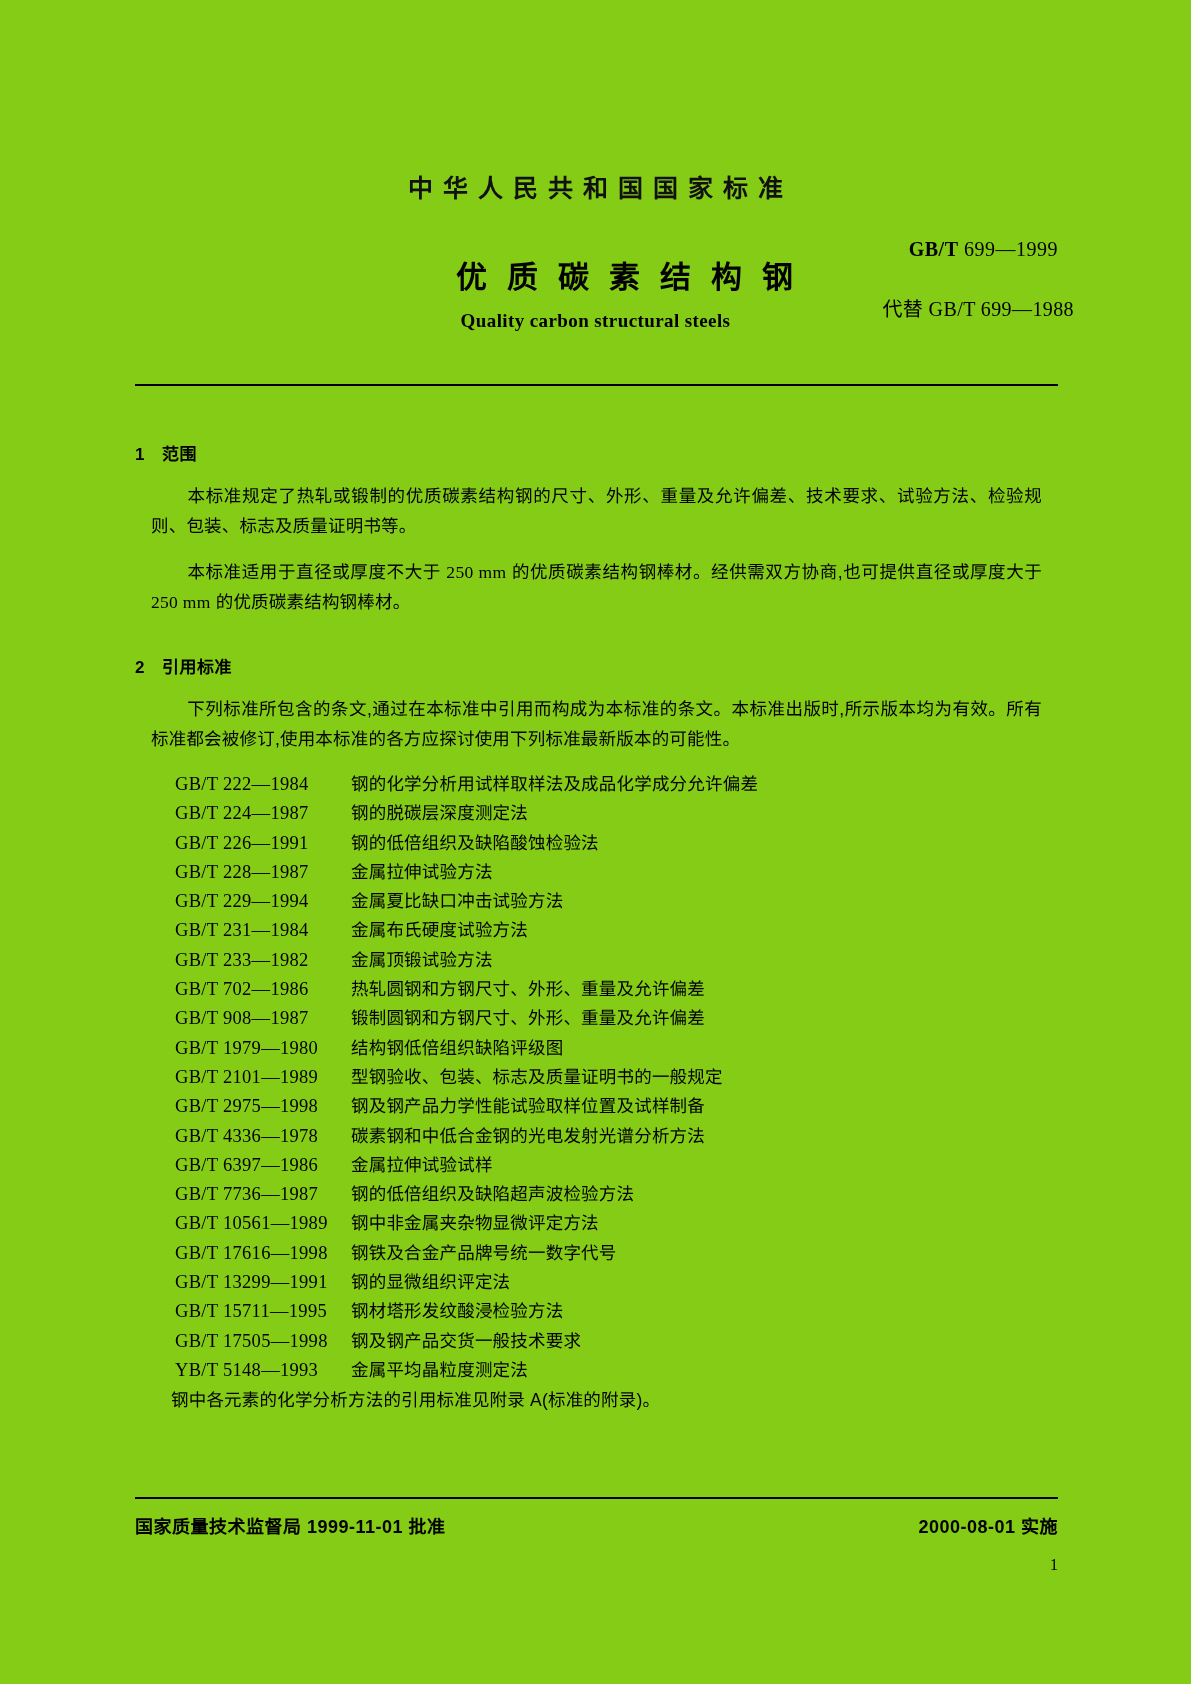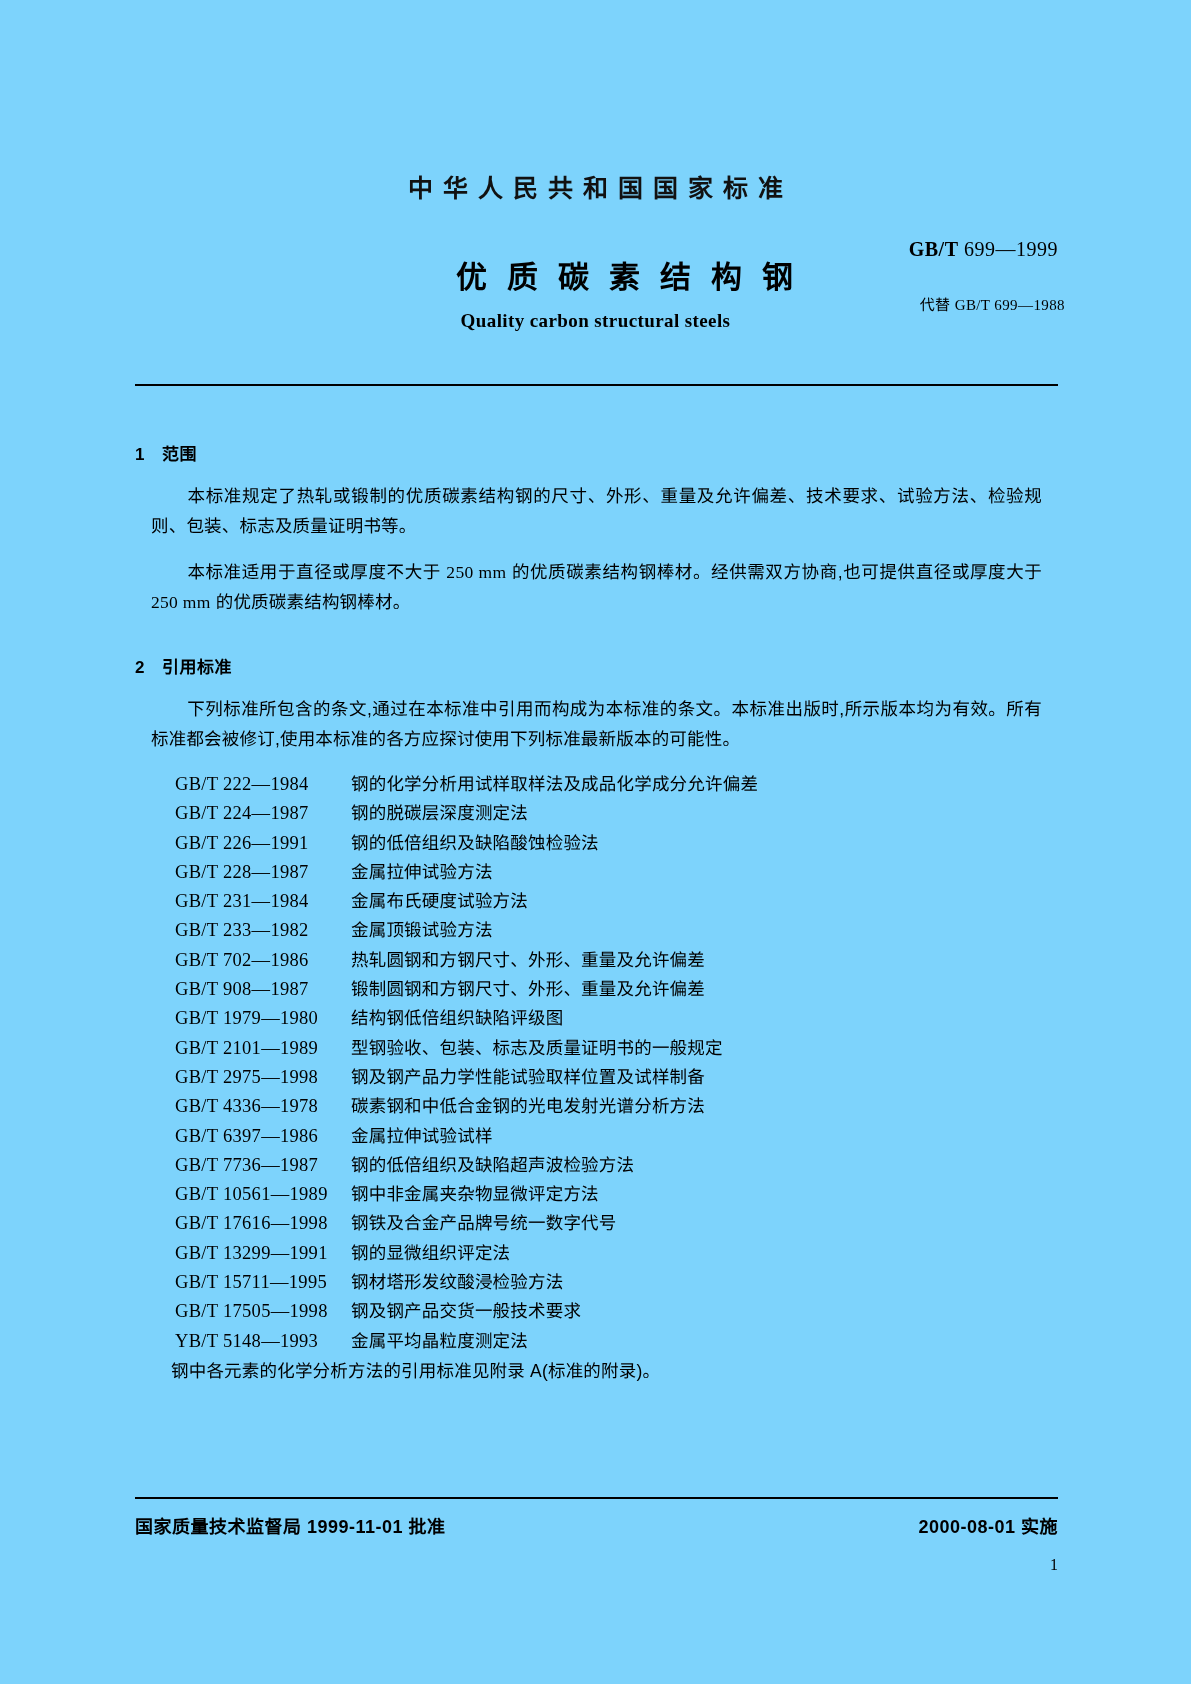--- a/index.html
+++ b/index.html
@@ -10,21 +10,21 @@
   }
   body {
     font-family: "Liberation Serif", "DejaVu Serif", serif;
     color: #000000;
   }
   .page {
     position: relative;
     width: 1191px;
     height: 1684px;
     margin: 0 auto;
-    background: #7dd3fc;
+    background: #84cc16;
     overflow: hidden;
   }
 
   
   .masthead {
     position: absolute;
     left: 0;
     top: 168px;
     width: 1191px;
     text-align: center;
@@ -68,24 +68,24 @@
     font-family: "Liberation Serif", "DejaVu Serif", serif;
     font-size: 20px;
     letter-spacing: 0.5px;
     white-space: nowrap;
   }
   .std-code .bold-part {
     font-weight: 700;
   }
   .std-replaces {
     position: absolute;
-    right: 126px;
+    right: 117px;
     top: 293px;
     font-family: "Liberation Serif", "DejaVu Serif", serif;
-    font-size: 15px;
+    font-size: 20px;
     letter-spacing: 0.4px;
     white-space: nowrap;
   }
 
   .rule-top {
     position: absolute;
     left: 135px;
     top: 384px;
     width: 923px;
     height: 0;
@@ -251,20 +251,21 @@
 
     <p class="para">
       <span class="ind"></span><span>下列标准所包含的条文,通过在本标准中引用而构成为本标准的条文。本标准出版时,所示版本均为有效。所有标准都会被修订,使用本标准的各方应探讨使用下列标准最新版本的可能性。</span>
     </p>
 
     <ul class="ref-list" id="ref-list">
         <li class="ref-item"><span class="ref-code">GB/T 222—1984</span><span class="ref-title">钢的化学分析用试样取样法及成品化学成分允许偏差</span></li>
         <li class="ref-item"><span class="ref-code">GB/T 224—1987</span><span class="ref-title">钢的脱碳层深度测定法</span></li>
         <li class="ref-item"><span class="ref-code">GB/T 226—1991</span><span class="ref-title">钢的低倍组织及缺陷酸蚀检验法</span></li>
         <li class="ref-item"><span class="ref-code">GB/T 228—1987</span><span class="ref-title">金属拉伸试验方法</span></li>
+        <li class="ref-item"><span class="ref-code">GB/T 229—1994</span><span class="ref-title">金属夏比缺口冲击试验方法</span></li>
         <li class="ref-item"><span class="ref-code">GB/T 231—1984</span><span class="ref-title">金属布氏硬度试验方法</span></li>
         <li class="ref-item"><span class="ref-code">GB/T 233—1982</span><span class="ref-title">金属顶锻试验方法</span></li>
         <li class="ref-item"><span class="ref-code">GB/T 702—1986</span><span class="ref-title">热轧圆钢和方钢尺寸、外形、重量及允许偏差</span></li>
         <li class="ref-item"><span class="ref-code">GB/T 908—1987</span><span class="ref-title">锻制圆钢和方钢尺寸、外形、重量及允许偏差</span></li>
         <li class="ref-item"><span class="ref-code">GB/T 1979—1980</span><span class="ref-title">结构钢低倍组织缺陷评级图</span></li>
         <li class="ref-item"><span class="ref-code">GB/T 2101—1989</span><span class="ref-title">型钢验收、包装、标志及质量证明书的一般规定</span></li>
         <li class="ref-item"><span class="ref-code">GB/T 2975—1998</span><span class="ref-title">钢及钢产品力学性能试验取样位置及试样制备</span></li>
         <li class="ref-item"><span class="ref-code">GB/T 4336—1978</span><span class="ref-title">碳素钢和中低合金钢的光电发射光谱分析方法</span></li>
         <li class="ref-item"><span class="ref-code">GB/T 6397—1986</span><span class="ref-title">金属拉伸试验试样</span></li>
         <li class="ref-item"><span class="ref-code">GB/T 7736—1987</span><span class="ref-title">钢的低倍组织及缺陷超声波检验方法</span></li>

